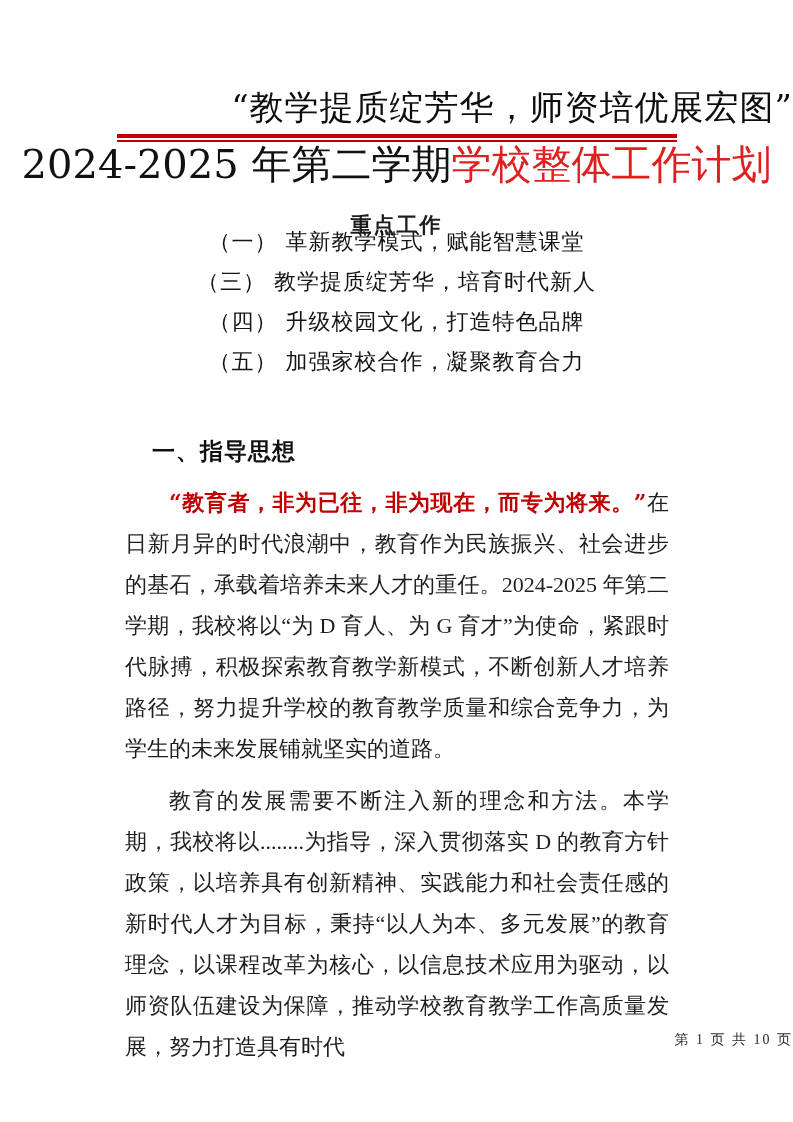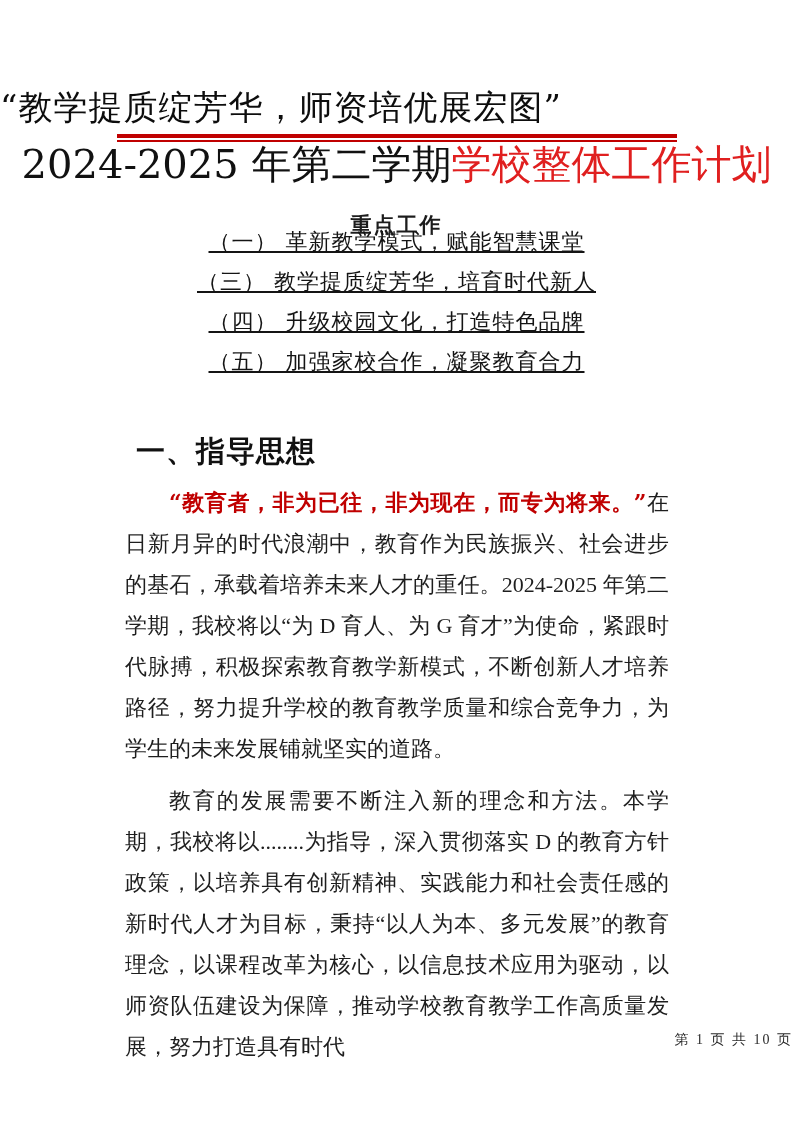--- a/index.html
+++ b/index.html
@@ -13,21 +13,21 @@
     width:793px;height:1122px;
     background:#ffffff;
     margin:0 auto;
     overflow:hidden;
     font-family:"Liberation Serif", serif;
     color:var(--text-black);
   }
   
   .banner{
     position:absolute;top:84px;left:0;right:0;
-    text-align:left;
+    text-align:right;
     font-family:"DejaVu Serif", serif;
     font-size:34px;line-height:46px;
     font-weight:500;
     color:#0d0d0d;
     letter-spacing:1px;
     white-space:nowrap;
   }
   
   .divider{
     position:absolute;top:134px;left:117px;width:560px;
@@ -53,26 +53,25 @@
     letter-spacing:2px;
     margin-top:24px;
   }
   .key-list{
     position:absolute;top:222px;left:0;right:0;
     text-align:center;
     font-family:"DejaVu Serif", serif;
     font-size:22px;line-height:40px;
     letter-spacing:1px;
     color:#141414;
-    text-decoration:underline;
   }
   .section-heading{
-    position:absolute;top:436px;left:136px;
+    position:absolute;top:436px;left:152px;
     font-family:"Liberation Sans", sans-serif;
-    font-size:29px;line-height:30px;
+    font-size:23px;line-height:30px;
     font-weight:bold;
     color:#111;
     letter-spacing:1px;
   }
   .body-text{
     position:absolute;top:471px;left:114px;width:566px;
     font-family:"Liberation Serif", serif;
     font-size:22px;line-height:41px;
     text-align:justify;
     color:#1e1e1e;

